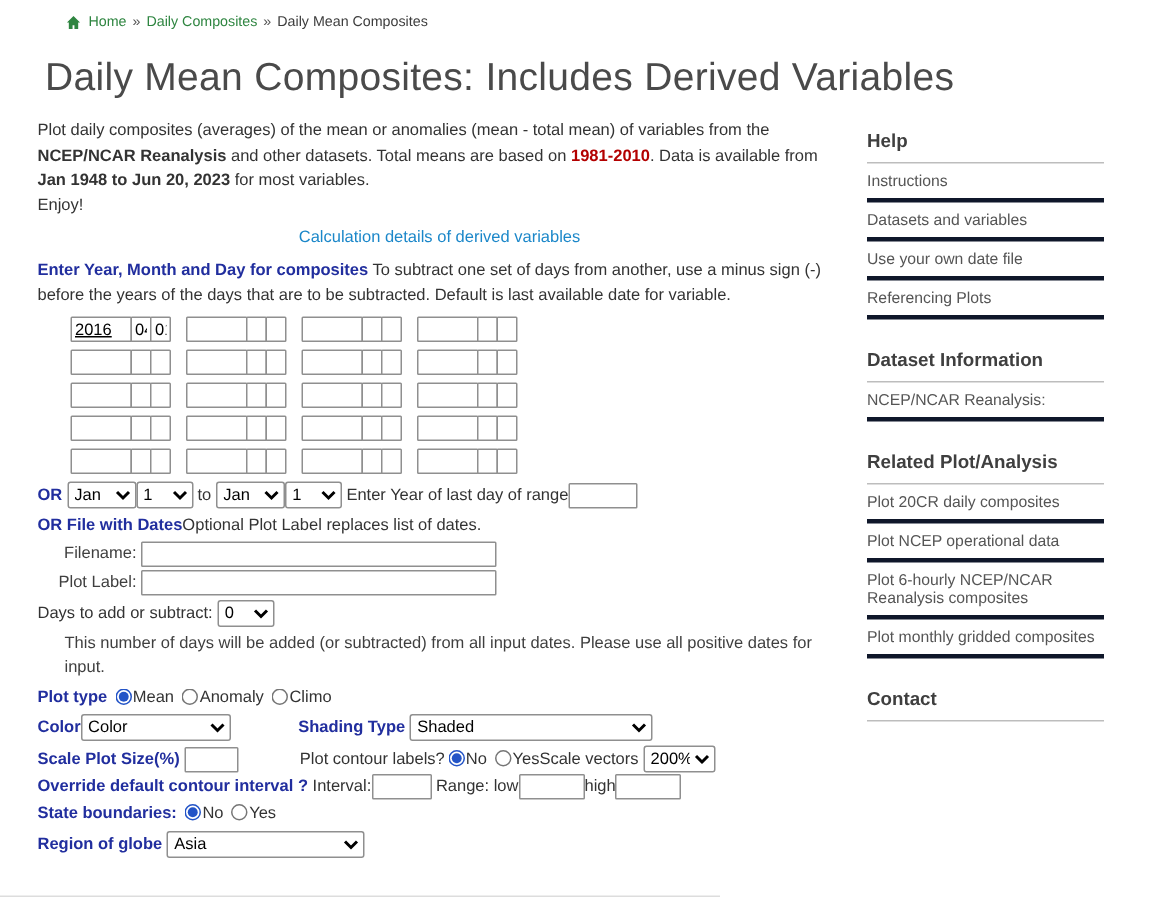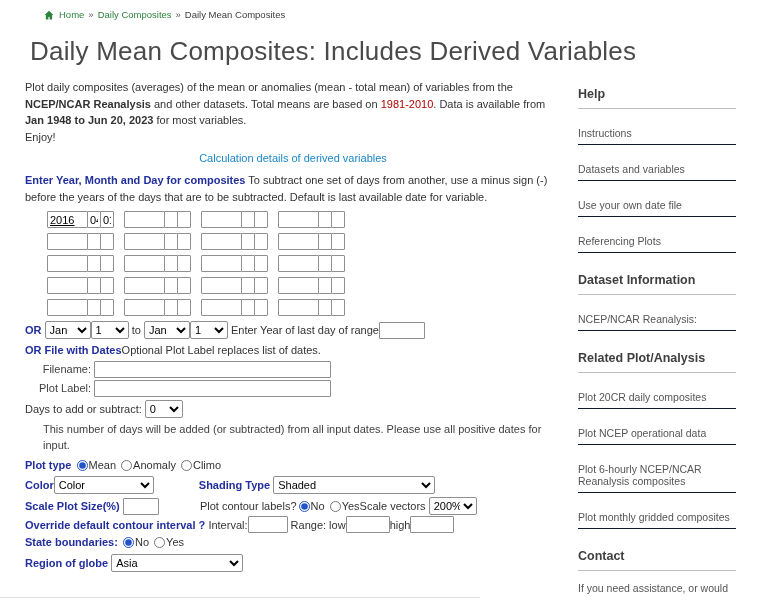--- a/index.html
+++ b/index.html
@@ -23,21 +23,21 @@
     color:#4a4a4a; letter-spacing:0.2px;
   }
 
   .columns { display:flex; align-items:flex-start; }
   .main { margin-left:25px; width:536px; }
   .sidebar { margin-left:17px; width:158px; }
 
   
   .intro { line-height:1.5; margin:0; }
   .intro b { color:#333; }
-  .red-bold { color:#b30000; font-weight:normal; }
+  .red-bold { color:#b30000; font-weight:bold; }
   .enjoy { line-height:1.5; }
   .calc-link-row { text-align:center; margin:7px 0 8px; }
   .link-blue { color:#1b87c9; }
 
   
   .lbl { color:#212e9e; font-weight:bold; }
   .row { margin:3px 0; line-height:1.5; }
   input[type=text] {
     border:1px solid #8f8f8f; height:17px; font-size:11px; padding:0 2px;
     font-family:"Liberation Sans","DejaVu Sans",sans-serif; background:#fff; border-radius:1px;
@@ -70,21 +70,21 @@
   .sel-region { width:132px; }
 
   
   .sb-heading {
     font-weight:bold; font-size:12.5px; color:#3f3f3f;
     padding:4px 0 7px; border-bottom:1px solid #bdbdbd; margin-top:16px;
   }
   .sb-heading:first-child { margin-top:4px; }
   .sb-item {
     font-size:10.5px; color:#555; padding:6px 0 5px;
-    border-bottom:1px solid #0f172a; cursor:pointer;margin-top:12px;
+    border-bottom:3px solid #0f172a; cursor:pointer;
   }
   .sb-contact { margin-top:9px; font-size:10.5px; color:#555; line-height:1.55; }
 
   .footer-line { position:absolute; left:0; bottom:2px; width:480px; border-top:1px solid #ddd; }
 </style>
 </head>
 <body>
 
 <div class="breadcrumb">
   <span class="home-icon">
@@ -196,17 +196,16 @@
         <div class="sb-item">Referencing Plots</div>
         <div class="sb-heading">Dataset Information</div>
         <div class="sb-item">NCEP/NCAR Reanalysis:</div>
         <div class="sb-heading">Related Plot/Analysis</div>
         <div class="sb-item">Plot 20CR daily composites</div>
         <div class="sb-item">Plot NCEP operational data</div>
         <div class="sb-item">Plot 6-hourly NCEP/NCAR Reanalysis composites</div>
         <div class="sb-item">Plot monthly gridded composites</div>
         <div class="sb-heading">Contact</div>
       </div>
-    <div class="sb-contact"><span>If you need assistance, or would like to provide feedback, please email: </span><a class="link-blue">psl.data@noaa.gov</a><span>.</span></div>
   </div>
 </div>
 
 <div class="footer-line"></div>
 
 </body></html>

